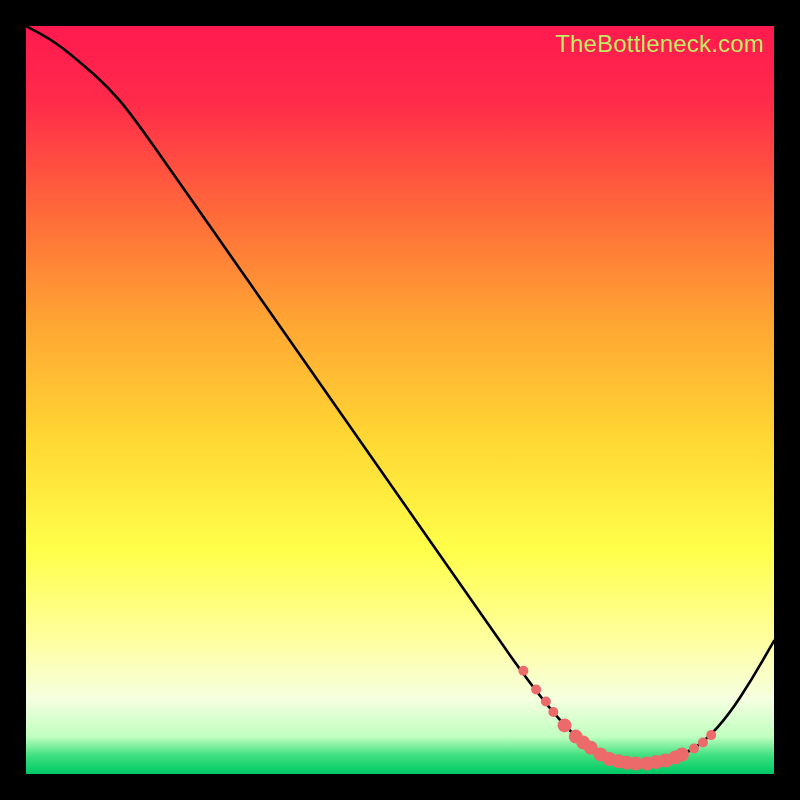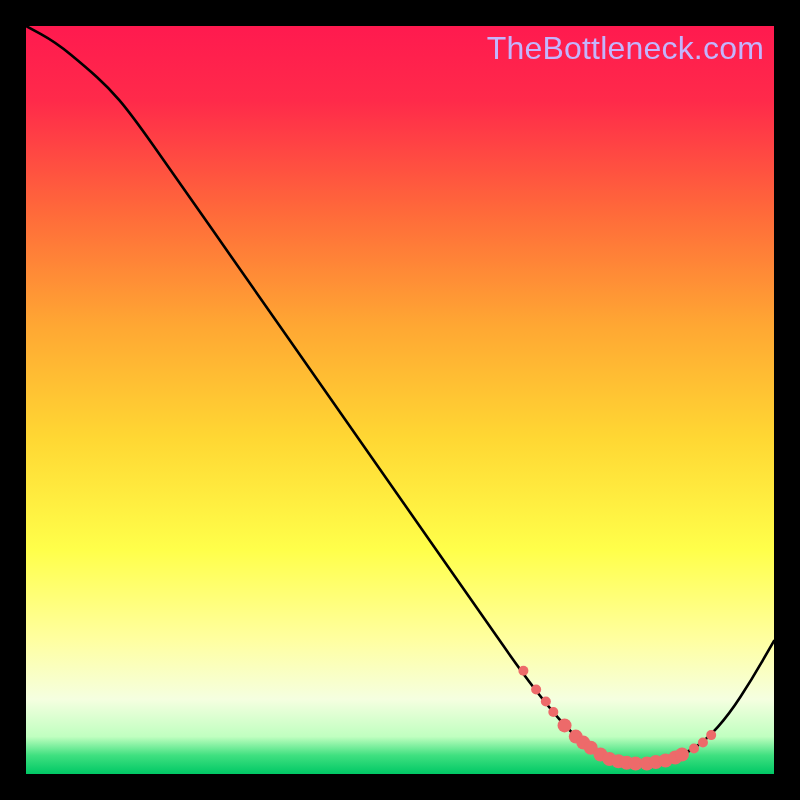--- a/index.html
+++ b/index.html
@@ -16,22 +16,22 @@
     left: 26px;
     top: 26px;
     width: 748px;
     height: 748px;
     background: #000;
   }
   .watermark {
     position: absolute;
     top: 4px;
     right: 10px;
-    color: #c4b5fd;
-    font-size: 32px;
+    color: #bef264;
+    font-size: 24px;
     font-weight: 500;
     z-index: 10;
     letter-spacing: 0.2px;
   }
   svg {
     display: block;
   }
 </style>
 </head>
 <body>

